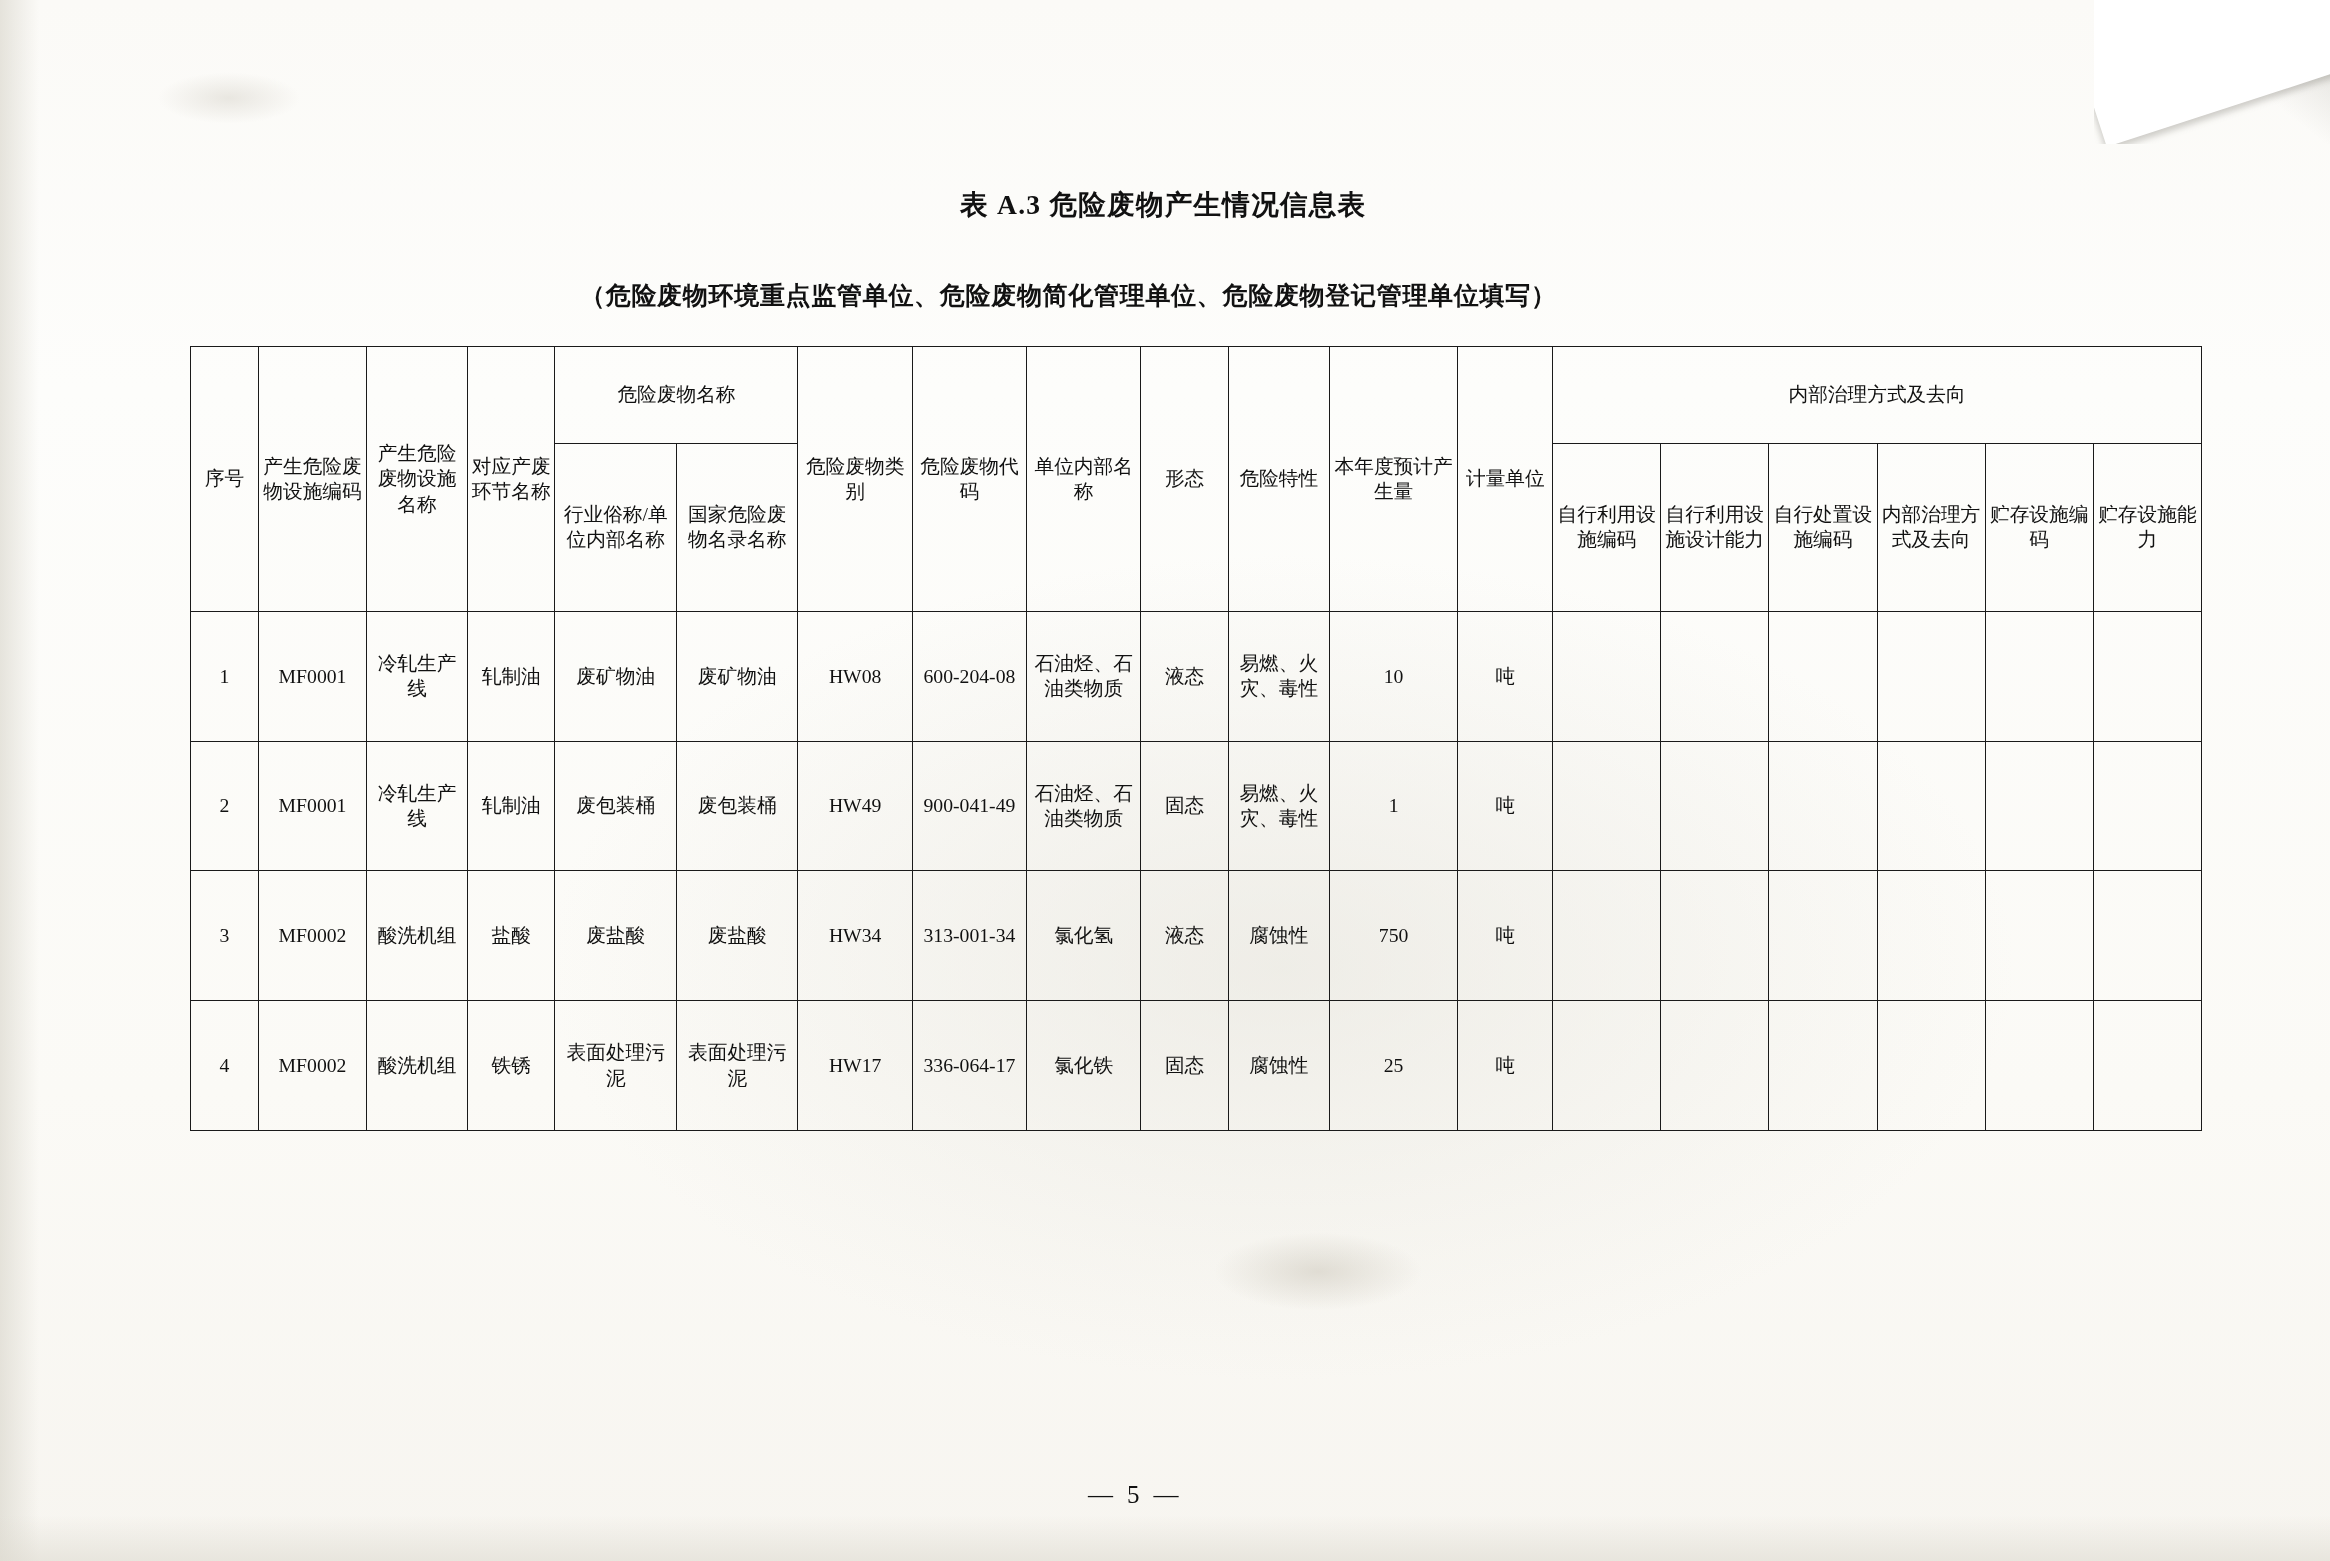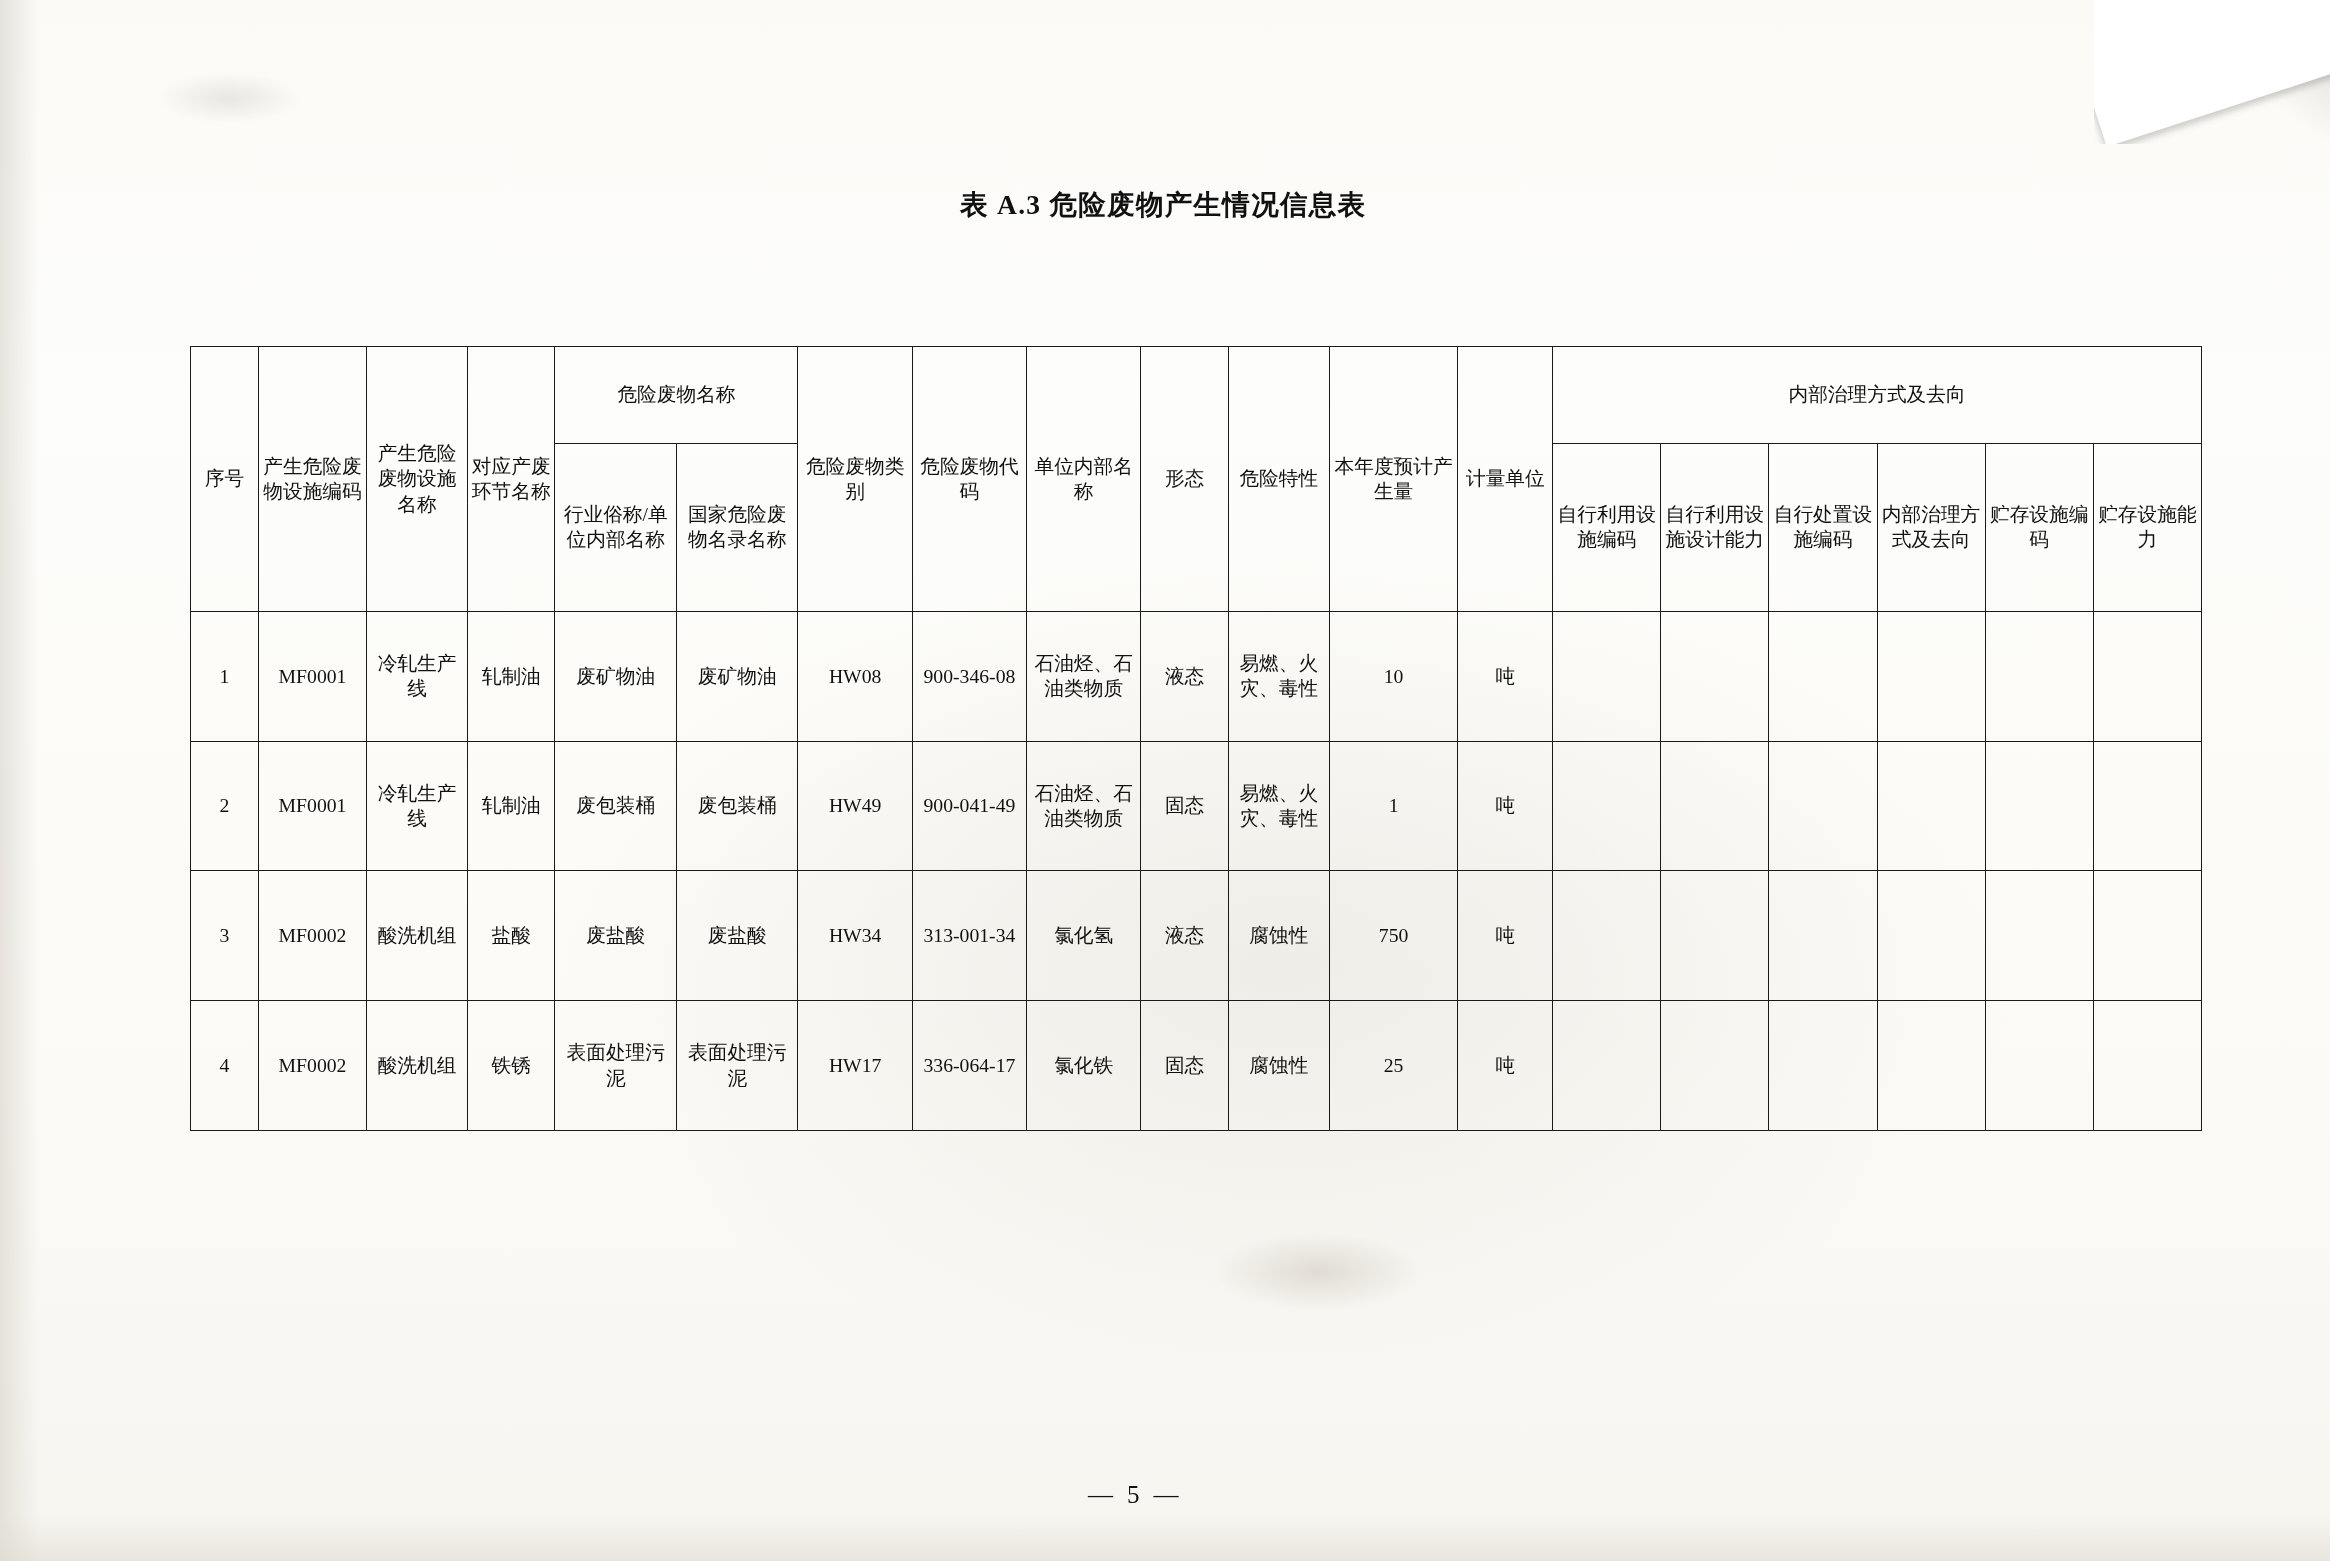--- a/index.html
+++ b/index.html
@@ -153,20 +153,21 @@
 <div class="smudge-a"></div>
 <div class="smudge-b"></div>
 <div class="corner-fold">
   <div class="shade"></div>
   <div class="sheet"></div>
 </div>
 
 <div class="content">
 
   <div class="doc-title">表 A.3  危险废物产生情况信息表</div>
+  <div class="doc-subtitle">（危险废物环境重点监管单位、危险废物简化管理单位、危险废物登记管理单位填写）</div>
 
   <table class="hw">
     <colgroup>
       <col style="width:66px">
       <col style="width:105px">
       <col style="width:98px">
       <col style="width:85px">
       <col style="width:118px">
       <col style="width:118px">
       <col style="width:111px">
@@ -212,21 +213,21 @@
     </thead>
     <tbody>
       <tr class="row-body">
         <td>1</td>
         <td>MF0001</td>
         <td>冷轧生产线</td>
         <td>轧制油</td>
         <td>废矿物油</td>
         <td>废矿物油</td>
         <td class="nowrapish">HW08</td>
-        <td>900-346-08</td>
+        <td>600-204-08</td>
         <td>石油烃、石油类物质</td>
         <td>液态</td>
         <td>易燃、火灾、毒性</td>
         <td>10</td>
         <td>吨</td>
         <td></td>
         <td></td>
         <td></td>
         <td></td>
         <td></td>

